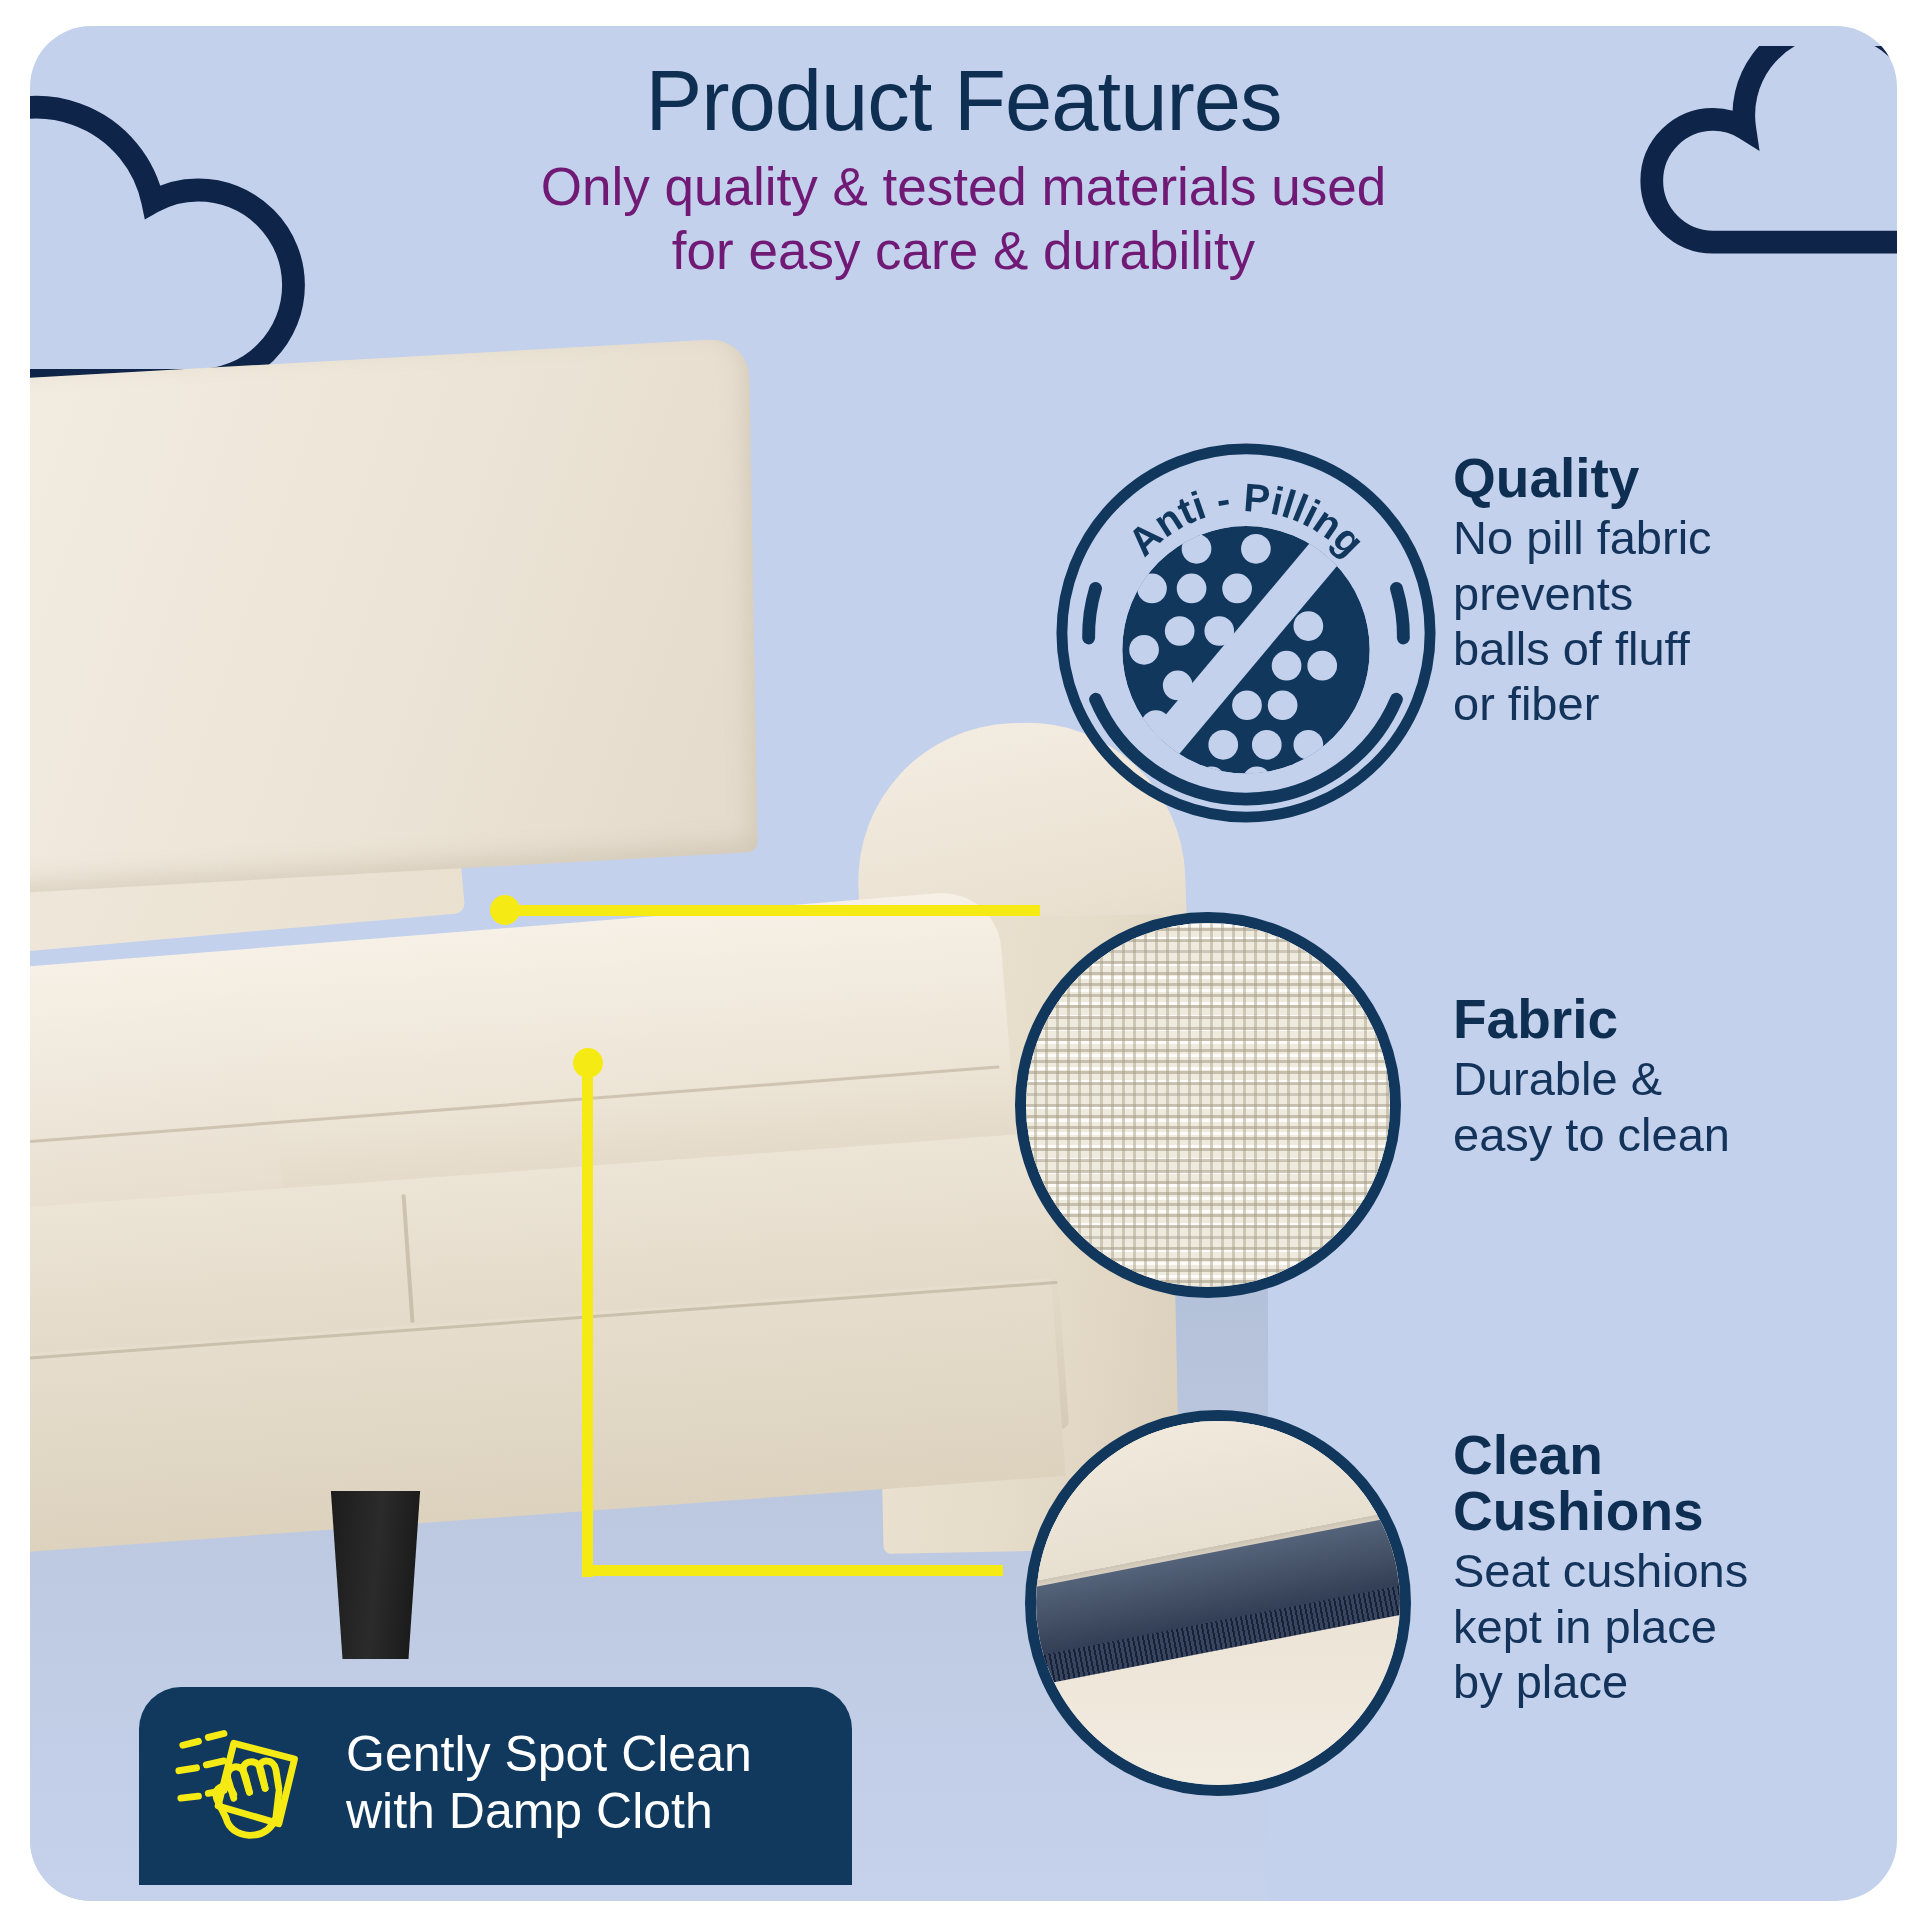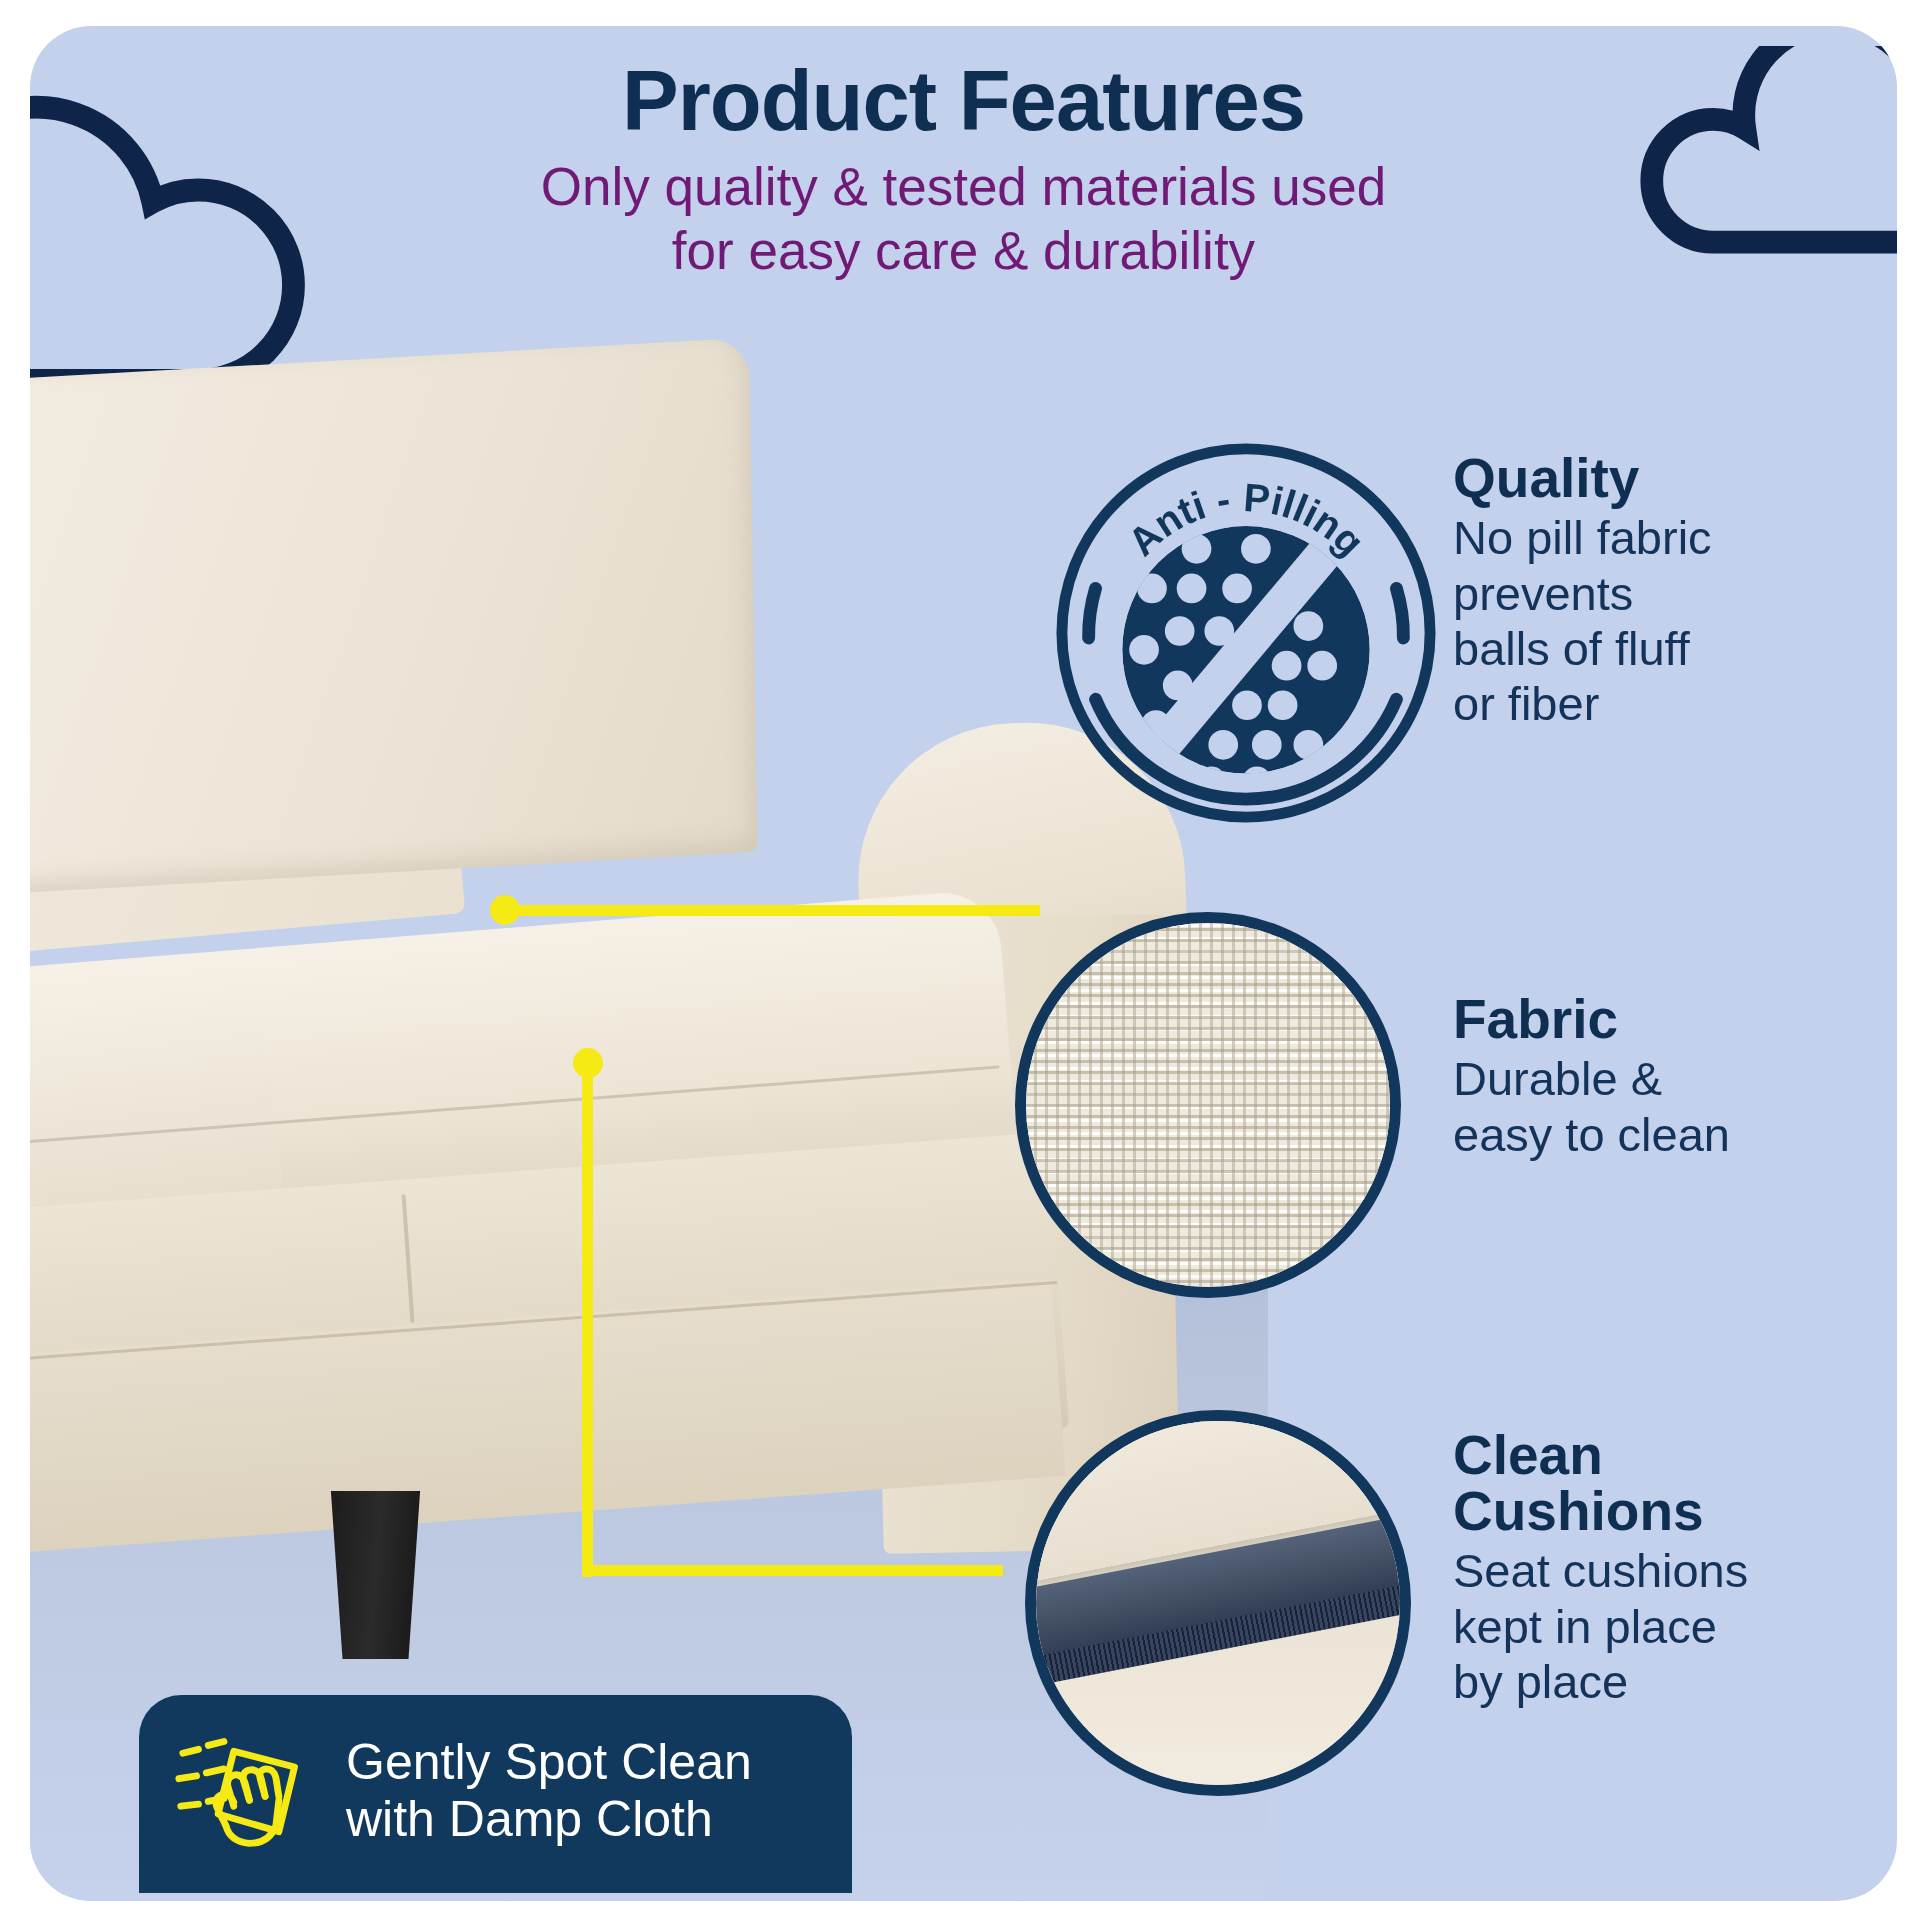--- a/index.html
+++ b/index.html
@@ -15,21 +15,21 @@
   }
 
   
   .cloud-wrap{position:absolute;pointer-events:none;}
   #cloud-left{left:-10px;top:57px;width:327px;height:327px;}
   #cloud-right{right:-8px;top:20px;width:277px;height:228px;}
 
   
   #header{position:absolute;left:0;top:32px;width:100%;text-align:center;}
   #title{
-    font-size:85px;font-weight:bold;color:#0f2f52;letter-spacing:-1px;
+    font-size:85px;font-weight:normal;color:#0f2f52;letter-spacing:-1px;
     line-height:1.02;margin:0;
   }
   #subtitle{
     font-size:53px;color:#701a75;line-height:1.22;margin:10px 0 0 0;
     font-weight:400;
   }
 
   
   #photo{
     position:absolute;left:0;top:297px;width:1238px;height:1578px;
@@ -145,21 +145,21 @@
   
   .feature{position:absolute;width:426px;}
   .f-title{font-size:55px;font-weight:bold;color:#0f2f52;line-height:1.02;margin:0;}
   .f-body{font-size:47px;color:#13335a;line-height:1.18;margin:4px 0 0 0;font-weight:400;}
   #feature-quality{left:1423px;top:424px;}
   #feature-fabric{left:1423px;top:965px;}
   #feature-velcro{left:1423px;top:1401px;}
 
   
   #spotclean{
-    position:absolute;left:109px;bottom:8px;width:713px;height:198px;
+    position:absolute;left:109px;bottom:16px;width:713px;height:198px;
     background:#11395d;border-radius:42px 42px 0 0;
     display:flex;align-items:center;gap:26px;padding:0 34px 6px 34px;
     box-sizing:border-box;
   }
   #spot-text{color:#ffffff;font-size:50px;line-height:1.14;font-weight:400;}
 </style>
 </head>
 <body>
 
 <div id="stage">

